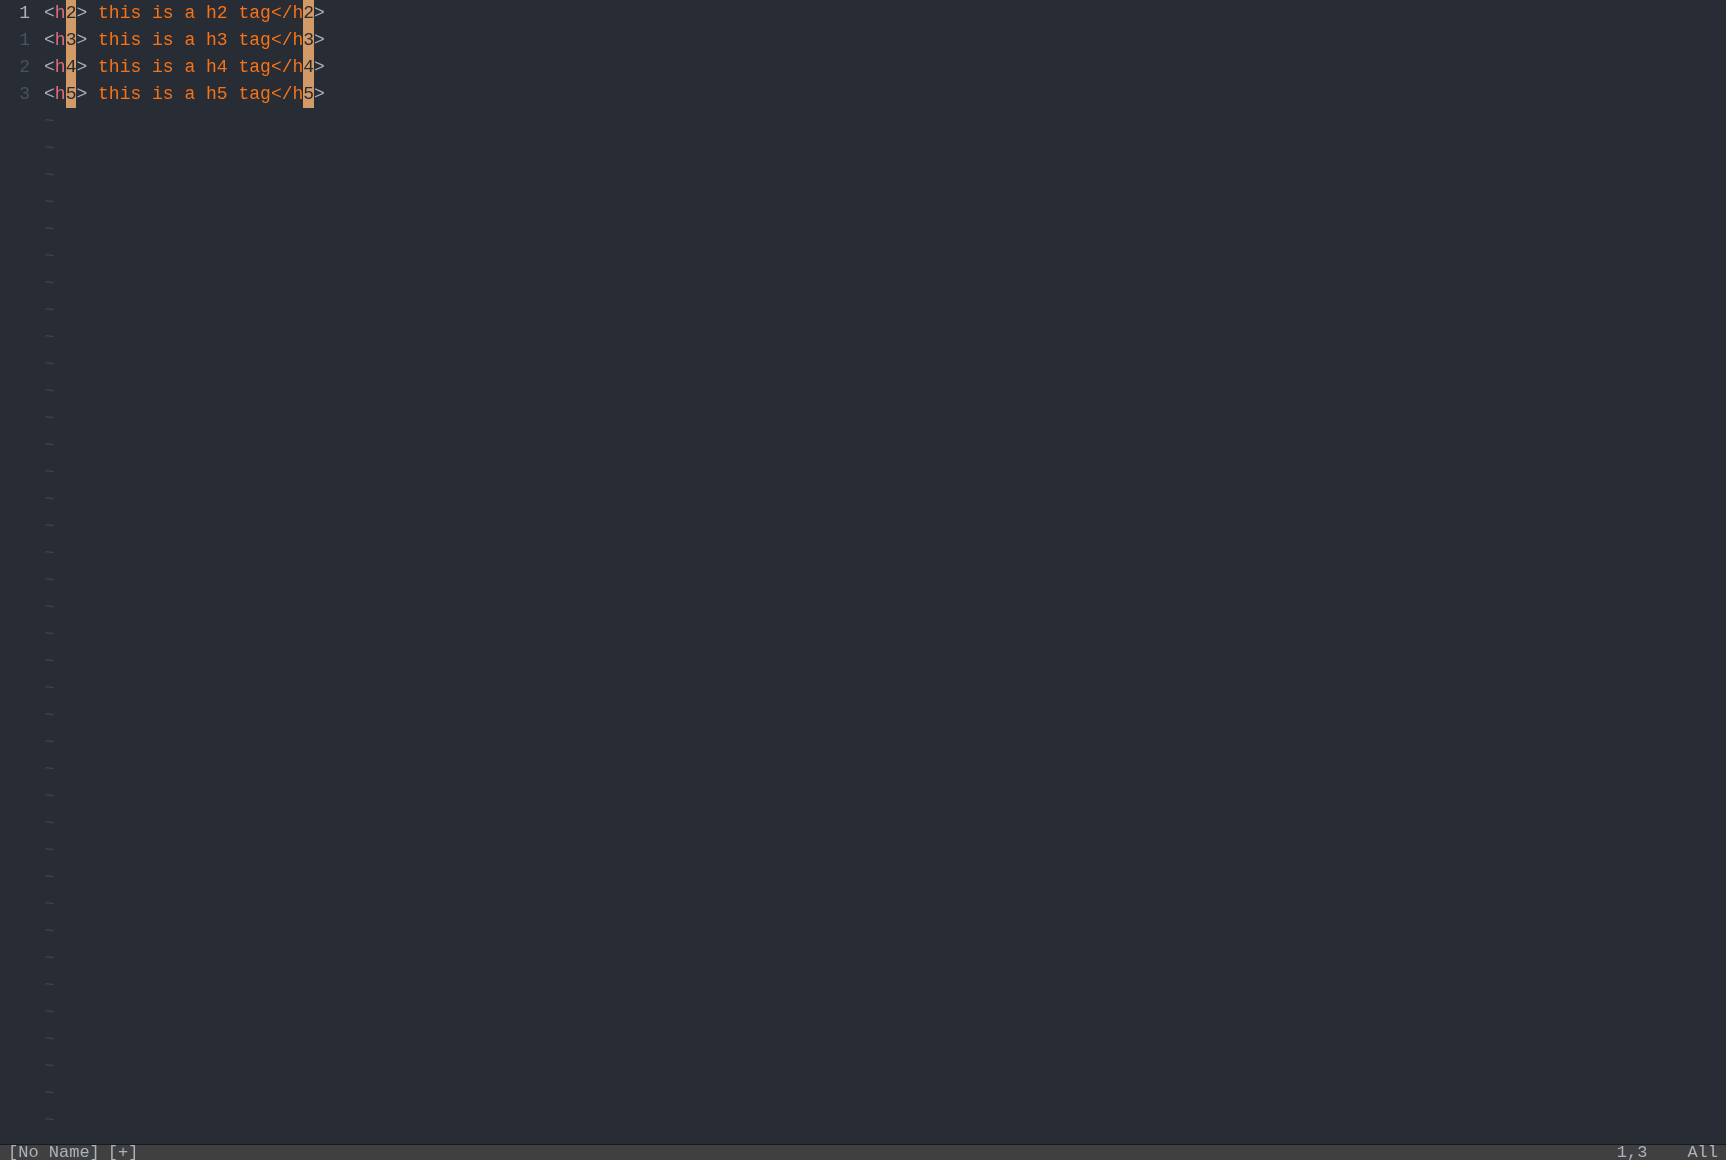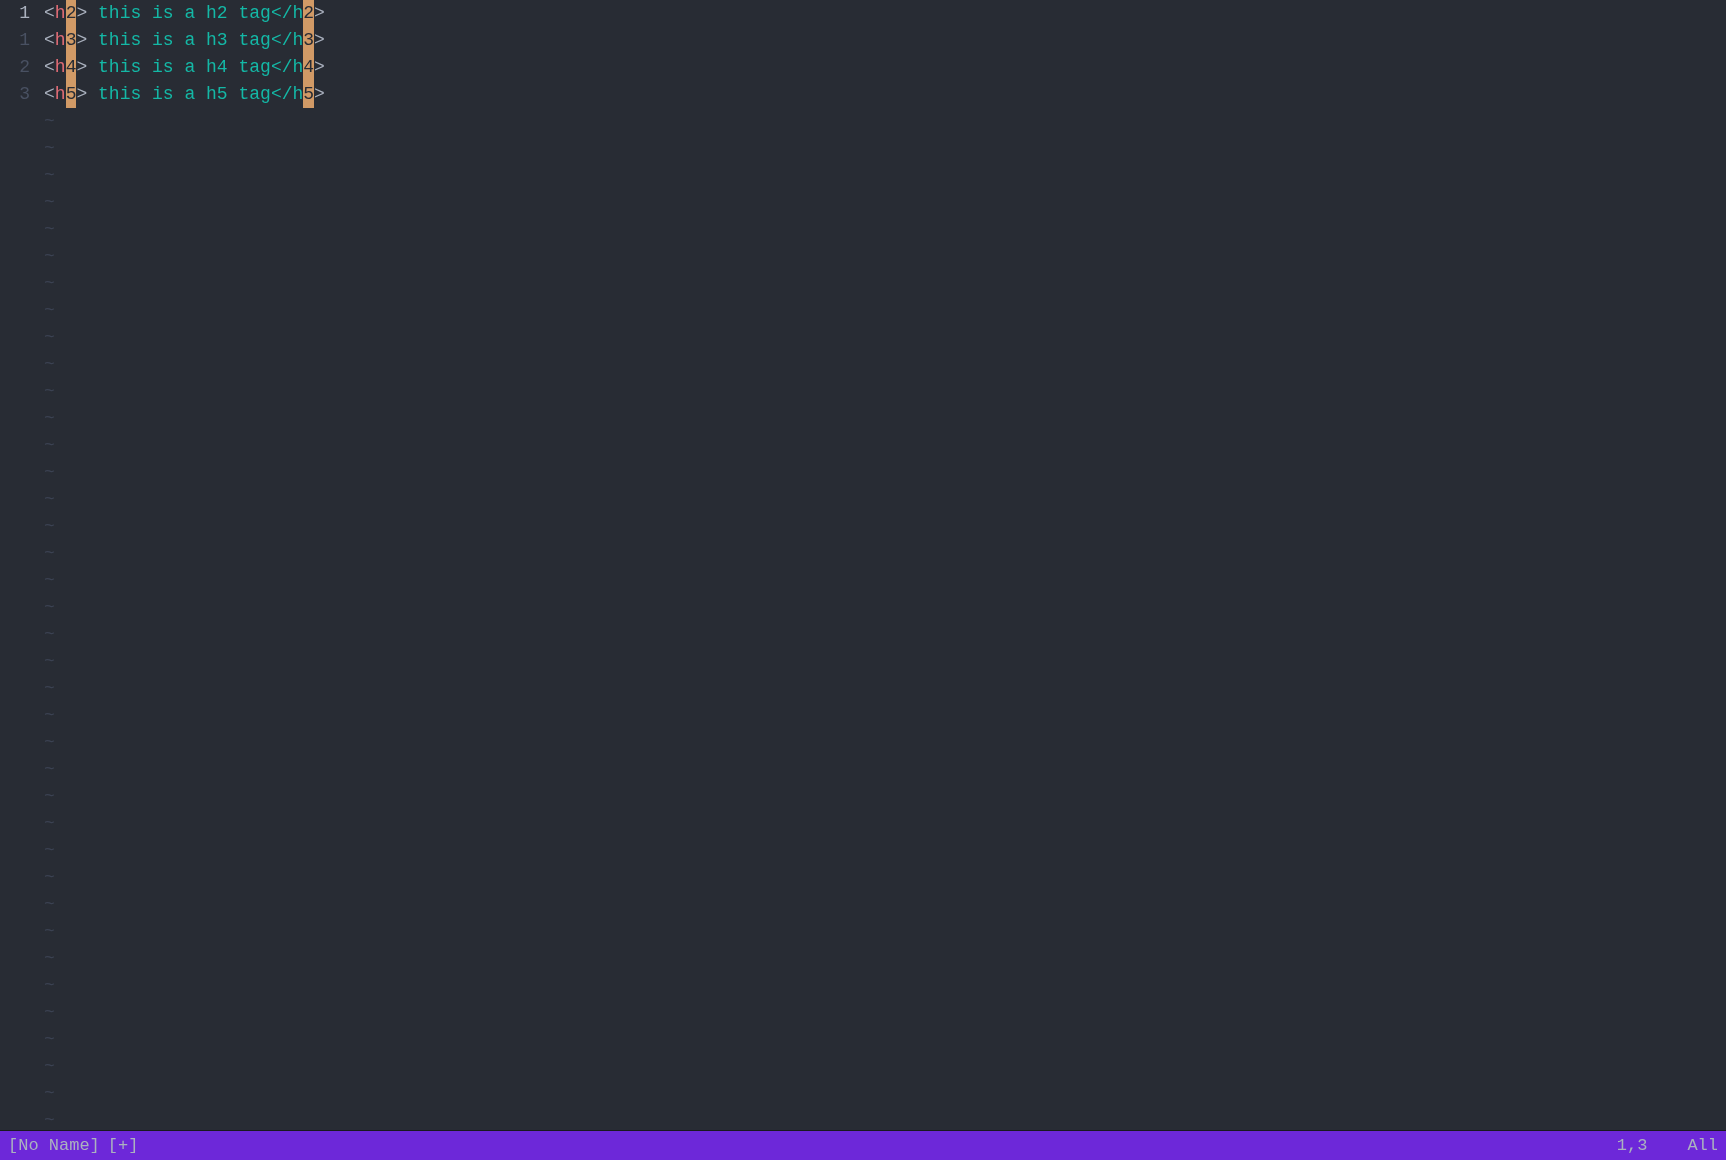--- a/index.html
+++ b/index.html
@@ -59,34 +59,34 @@
       white-space: pre;
     }
 
     .tilde-line {
       color: #3b4252;
     }
 
     
     .tok-angle { color: #abb2bf; }        
     .tok-tag { color: #e06c75; }          
-    .tok-text { color: #14b8a6; }         
+    .tok-text { color: #f97316; }         
     .tok-highlight {
       background-color: #d19a66;
       color: #282c34;
     }
 
     #status-bar {
-      background-color: #6d28d9;
+      background-color: #404040;
       color: #abb2bf;
       display: flex;
       align-items: center;
       justify-content: space-between;
       padding: 2px 8px;
-      height: 30px;
+      height: 16px;
       font-size: 17px;
       border-top: 1px solid #181a1f;
     }
 
     .status-left {
       display: flex;
       gap: 8px;
     }
 
     .status-right {

